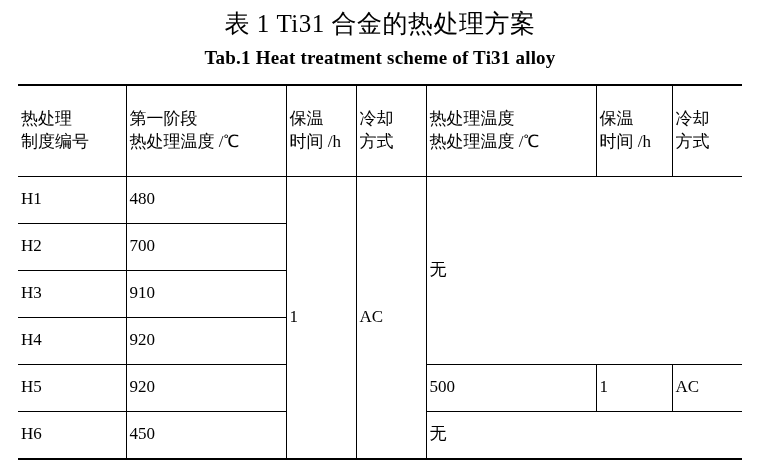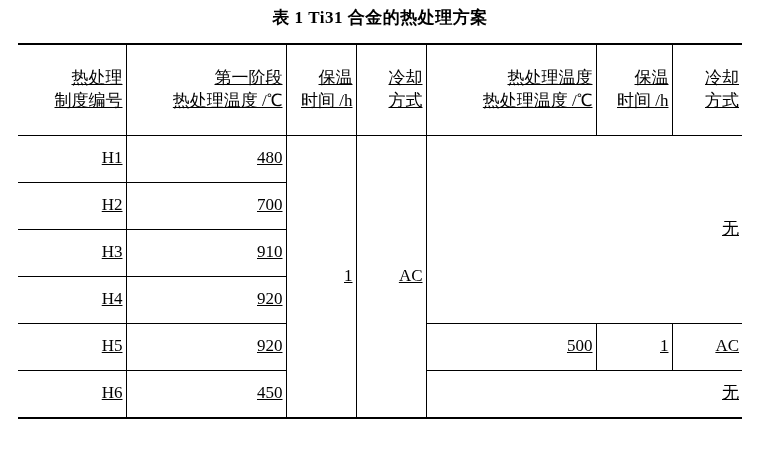--- a/index.html
+++ b/index.html
@@ -19,22 +19,22 @@
     width: 760px;
     height: 462px;
     box-sizing: border-box;
     padding: 6px 18px 0 18px;
   }
   .caption {
     text-align: center;
     line-height: 1.45;
   }
   .caption-cn {
-    font-size: 17px;
-    font-weight: bold;
+    font-size: 25px;
+    font-weight: normal;
     font-family: "Liberation Serif", serif;
     letter-spacing: 0.5px;
   }
   .caption-en {
     font-size: 19px;
     font-weight: bold;
     font-family: "Liberation Serif", serif;
     letter-spacing: 0.2px;
     margin-top: 2px;
   }
@@ -48,26 +48,25 @@
   table.scheme col.c0 { width: 108px; }
   table.scheme col.c1 { width: 160px; }
   table.scheme col.c2 { width: 70px; }
   table.scheme col.c3 { width: 70px; }
   table.scheme col.c4 { width: 170px; }
   table.scheme col.c5 { width: 76px; }
   table.scheme col.c6 { width: 70px; }
 
   table.scheme td, table.scheme th {
     border: 1px solid #000000;
-    text-align: right;
+    text-align: left;
     vertical-align: middle;
     padding: 2px 3px;
     font-weight: normal;
     line-height: 1.35;
-    text-decoration: underline;
   }
   
   table.scheme {
     border-top: 2px solid #000;
     border-bottom: 2px solid #000;
   }
   table.scheme tr td:first-child,
   table.scheme tr th:first-child {
     border-left: none;
   }
@@ -89,20 +88,21 @@
   }
   .hdr-line { display: block; }
 </style>
 </head>
 <body>
 
 <div class="page">
 
   <div class="caption">
     <div class="caption-cn">表 1  Ti31 合金的热处理方案</div>
+    <div class="caption-en">Tab.1  Heat treatment scheme of Ti31 alloy</div>
   </div>
 
   <table class="scheme">
     <colgroup>
       <col class="c0">
         <col class="c1">
         <col class="c2">
         <col class="c3">
         <col class="c4">
         <col class="c5">

